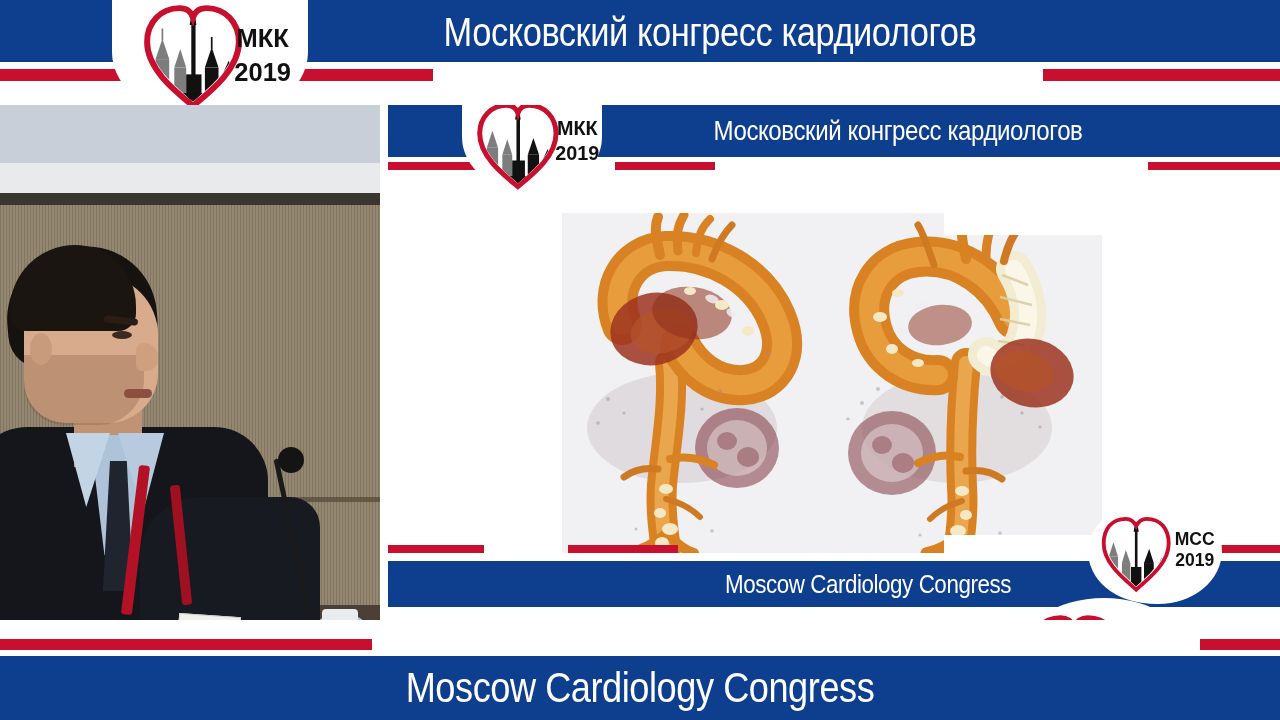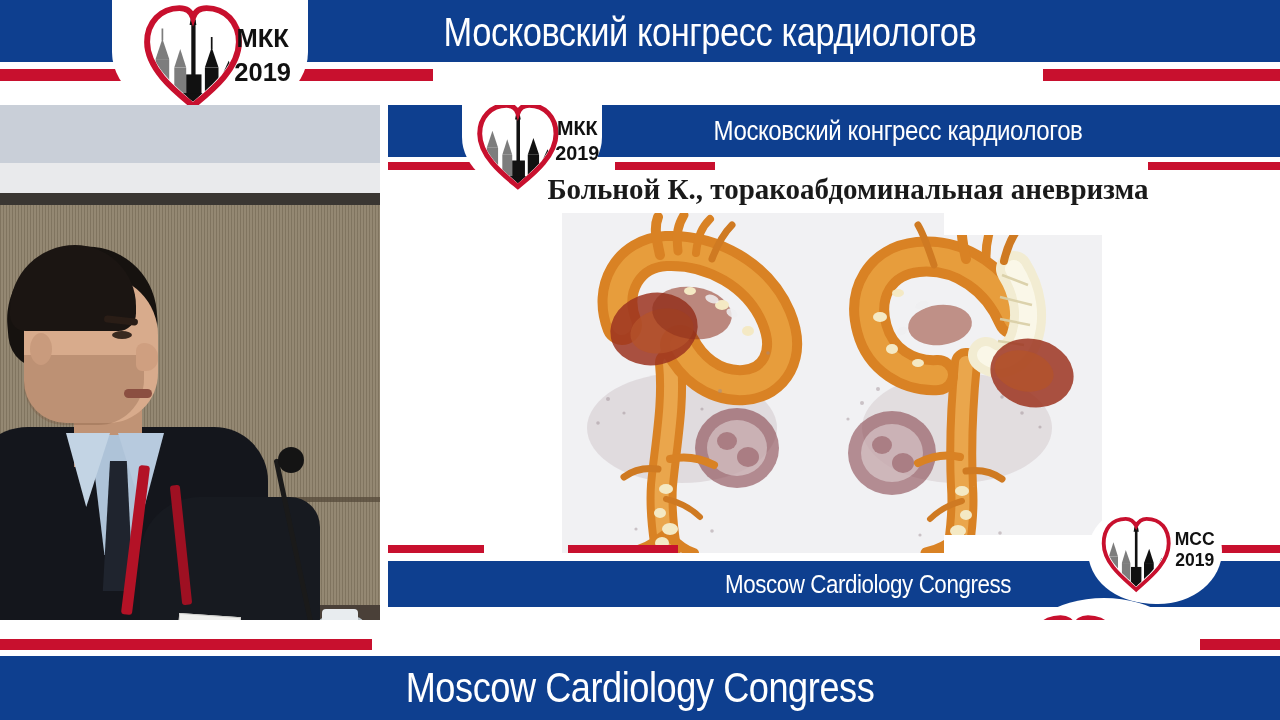--- a/index.html
+++ b/index.html
@@ -470,21 +470,20 @@
               <rect x="24" y="126" width="112" height="20"></rect>
             </g>
           </g>
           <path d="M62 26 C40 26 24 43 24 66 C24 99 60 126 78 141 C96 126 132 99 132 66 C132 43 116 26 94 26 C85 26 80 31 78 37 C76 31 71 26 62 26 Z" fill="none" stroke="#c8102e" stroke-width="7" stroke-linecap="round"></path>
           <text x="162" y="68" font-family="Liberation Sans, sans-serif" font-size="28" font-weight="bold" fill="#111111" text-anchor="middle">МКК</text>
           <text x="162" y="104" font-family="Liberation Sans, sans-serif" font-size="28" font-weight="bold" fill="#111111" text-anchor="middle">2019</text>
         </svg>
       </div>
     </div>
 
-    <div id="slide-title">Больной К., торакоабдоминальная аневризма</div>
 
     <div id="ct-area">
       <svg class="ct-img" style="left:0;top:0;width:540px;height:340px" viewBox="0 0 540 340" preserveAspectRatio="none">
         <rect x="0" y="0" width="540" height="340" fill="#f1f1f3"></rect>
 
         <ellipse cx="120" cy="215" rx="95" ry="55" fill="#b9a8ae" opacity="0.30"></ellipse>
         <ellipse cx="395" cy="215" rx="95" ry="55" fill="#b9a8ae" opacity="0.28"></ellipse>
 
         <g>
 

